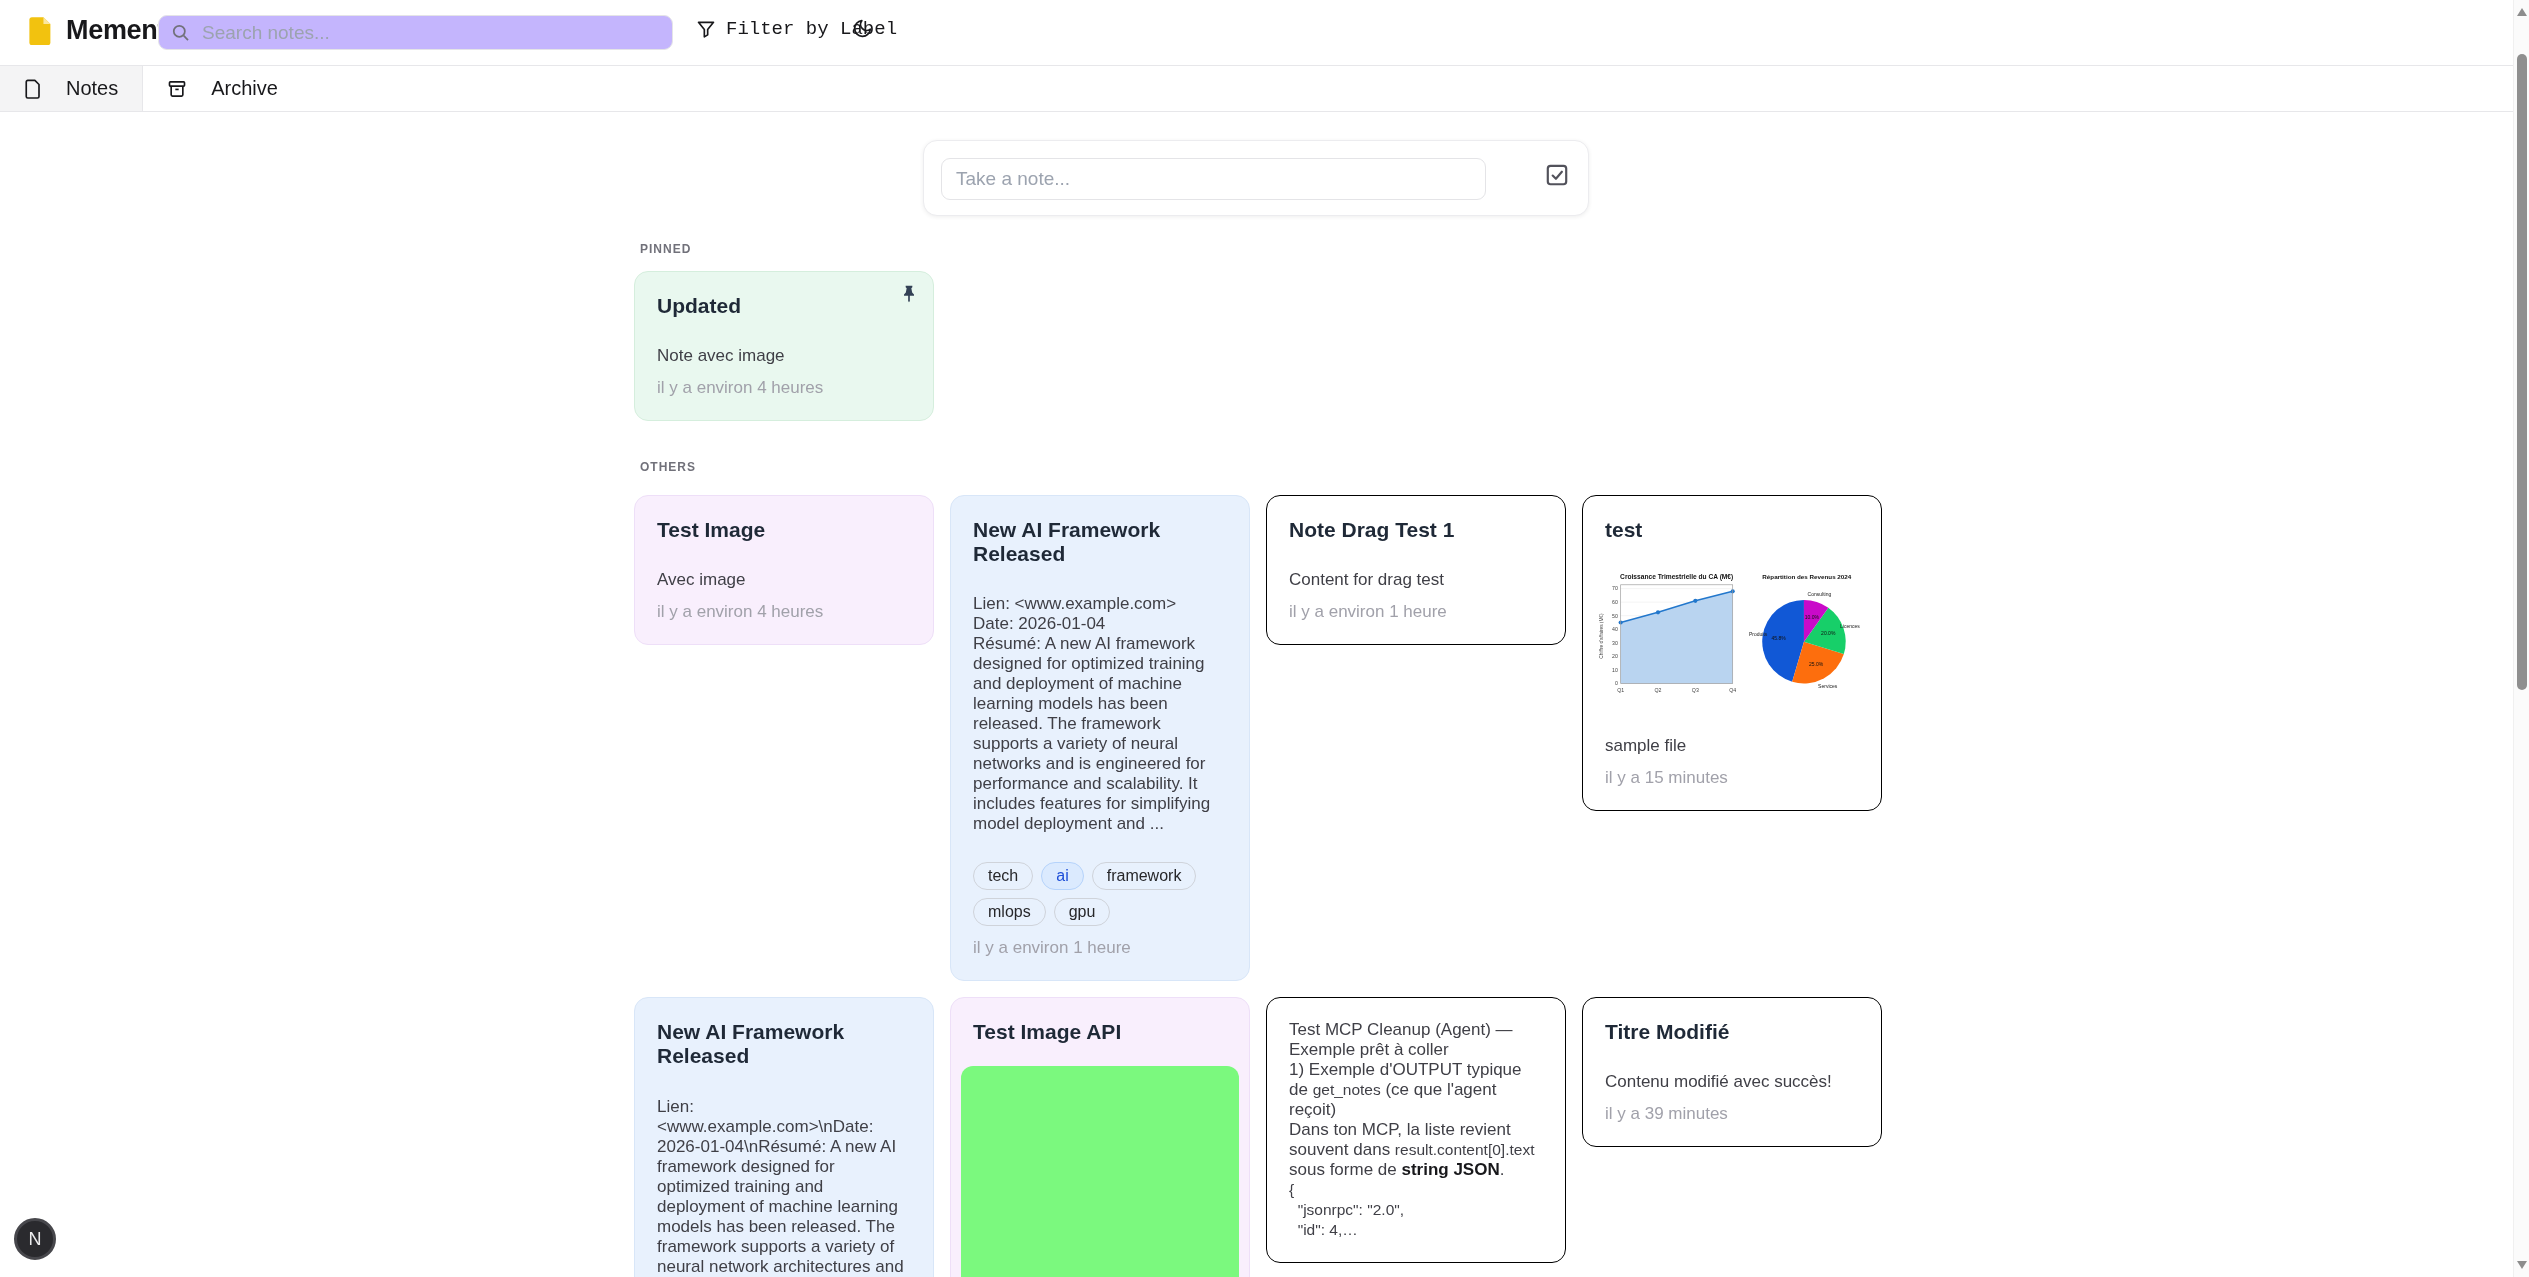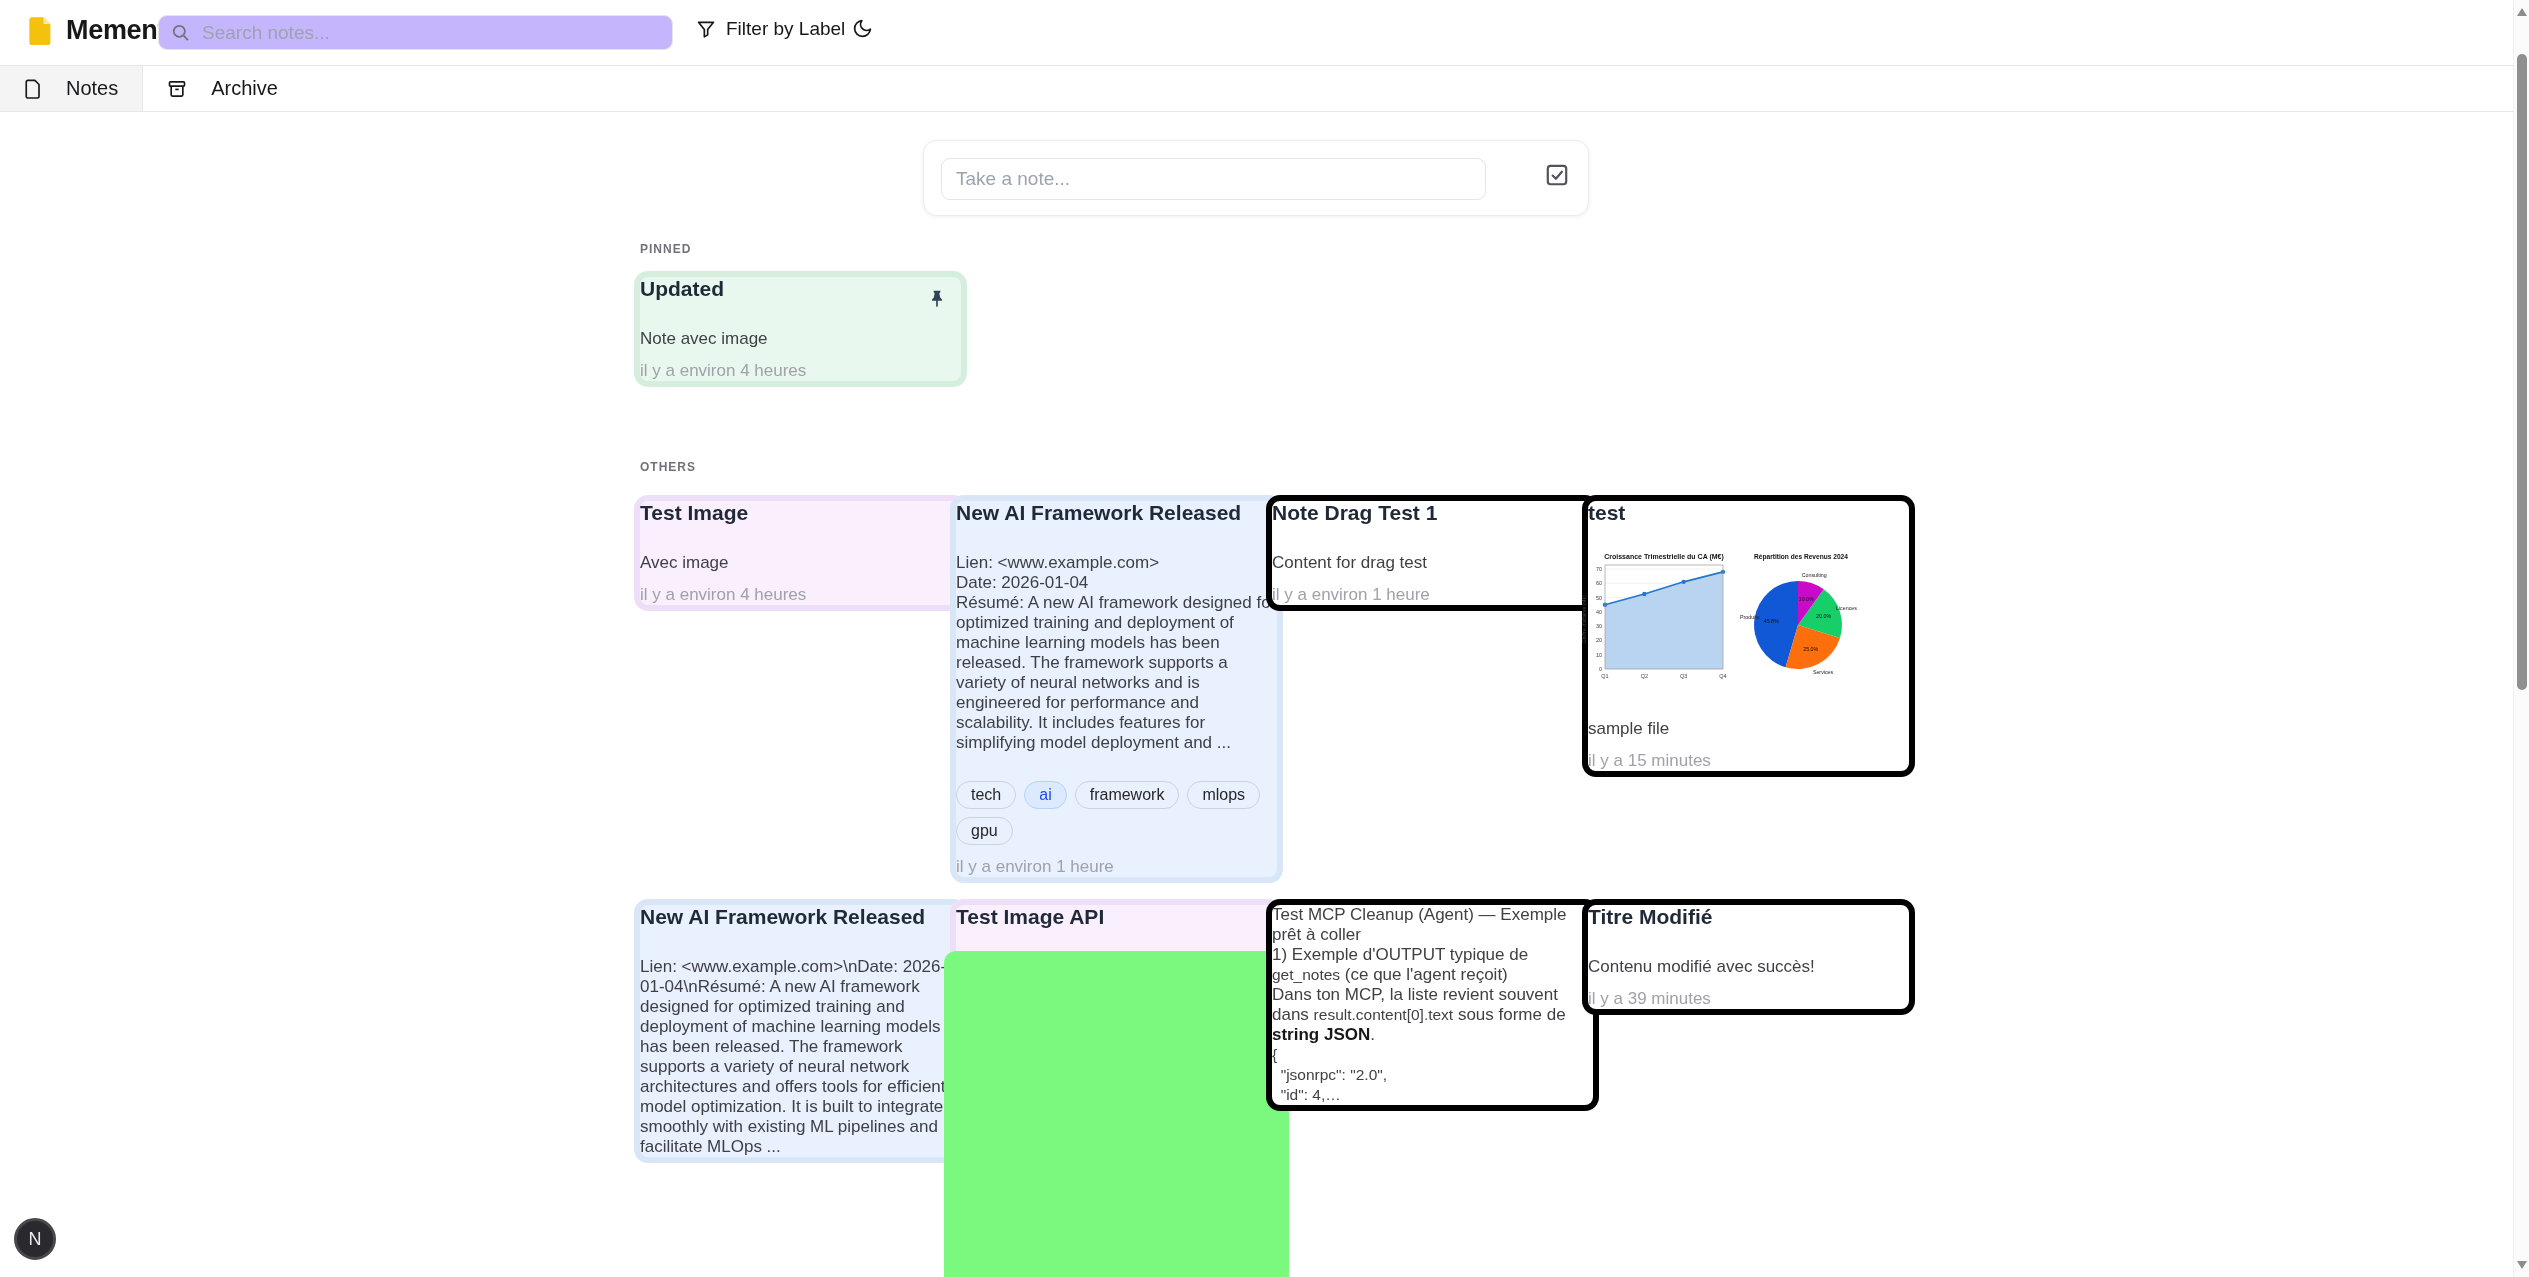--- a/index.html
+++ b/index.html
@@ -9,41 +9,41 @@
   }
   
   .header{position:absolute;top:0;left:0;width:2513px;height:65px;background:#fff;border-bottom:1px solid #e7e7ea;}
   .brand{position:absolute;left:26px;top:15px;display:flex;align-items:center;gap:12px;}
   .brand-title{font-size:27px;font-weight:700;color:#18181b;letter-spacing:-.3px;}
   .search-box{position:absolute;left:158px;top:15px;width:515px;height:35px;border:1px solid #e4e4e7;border-radius:9px;
     display:flex;align-items:center;gap:10px;padding:0 12px;box-sizing:border-box;background:#c4b5fd;}
   .search-box input{border:none;outline:none;flex:1;font-size:19px;color:#3f3f46;font-family:"Liberation Sans",sans-serif;background:transparent;}
   .search-box input::placeholder{color:#9ca3af;}
   .filter-btn{position:absolute;left:690px;top:17px;display:flex;align-items:center;gap:10px;background:none;border:none;cursor:pointer;
-    font-size:19px;font-weight:500;color:#18181b;font-family:Liberation Sans, sans-serif;}
+    font-size:19px;font-weight:500;color:#18181b;font-family:Liberation Mono, monospace;}
   .theme-btn{position:absolute;left:850px;top:16px;background:none;border:none;cursor:pointer;padding:2px;}
   
   .tabbar{position:absolute;top:66px;left:0;width:2513px;height:45px;background:#fff;border-bottom:1px solid #e7e7ea;display:flex;}
   .tab{height:45px;display:flex;align-items:center;gap:24px;padding:0 24px;font-size:20px;font-weight:500;color:#18181b;cursor:pointer;box-sizing:border-box;background:#fff;border:none;font-family:"Liberation Sans",sans-serif;}
   .tab.active{background:#f4f4f5;border-right:1px solid #e7e7ea;}
   
   .composer{position:absolute;left:923px;top:140px;width:666px;height:76px;background:#fff;border:1px solid #ececef;border-radius:14px;
     box-shadow:0 1px 4px rgba(0,0,0,.07);box-sizing:border-box;}
   .composer input{position:absolute;left:17px;top:17px;width:545px;height:42px;border:1px solid #e4e4e7;border-radius:9px;outline:none;
     font-size:19px;color:#3f3f46;padding:0 14px;box-sizing:border-box;font-family:"Liberation Sans",sans-serif;}
   .composer input::placeholder{color:#9ca3af;}
   .composer .check-btn{position:absolute;right:18px;top:21px;background:none;border:none;cursor:pointer;padding:0;}
   
   .section-label{position:absolute;font-size:12px;font-weight:700;letter-spacing:1px;color:#71717a;}
   #pinned-label{left:640px;top:242px;}
   #others-label{left:640px;top:460px;}
   #pinned-grid{position:absolute;left:634px;top:271px;width:300px;}
   #others-grid{position:absolute;left:634px;top:495px;width:1264px;display:grid;grid-template-columns:repeat(4,300px);gap:16px;align-items:start;}
   
-  .card{position:relative;width:333px;box-sizing:border-box;border-radius:14px;border:6px solid #000000;background:#fff;cursor:pointer;}
+  .card{position:relative;width:300px;box-sizing:border-box;border-radius:14px;padding:22px;border:1px solid #000000;background:#fff;cursor:pointer;}
   .card.bg-green{background:#e9f8ef;border-color:#d5eedd;}
   .card.bg-blue{background:#e8f1fd;border-color:#d8e6f8;}
   .card.bg-pink{background:#f9effd;border-color:#eedff8;}
   .card-title{font-size:21px;font-weight:600;color:#1f2937;line-height:1.15;}
   .card-content{margin-top:28px;font-size:17px;line-height:20px;color:#3f3f46;white-space:pre-wrap;word-wrap:break-word;}
   .card-content .seg-code{font-family:Liberation Sans, sans-serif;font-size:15.5px;}
   .card-content .seg-bold{font-weight:700;color:#18181b;}
   .card-time{margin-top:12px;font-size:17px;color:#a1a1aa;}
   .pin-wrap{position:absolute;top:12px;right:14px;}
   .tags-row{margin-top:28px;display:flex;flex-wrap:wrap;gap:8px;}

